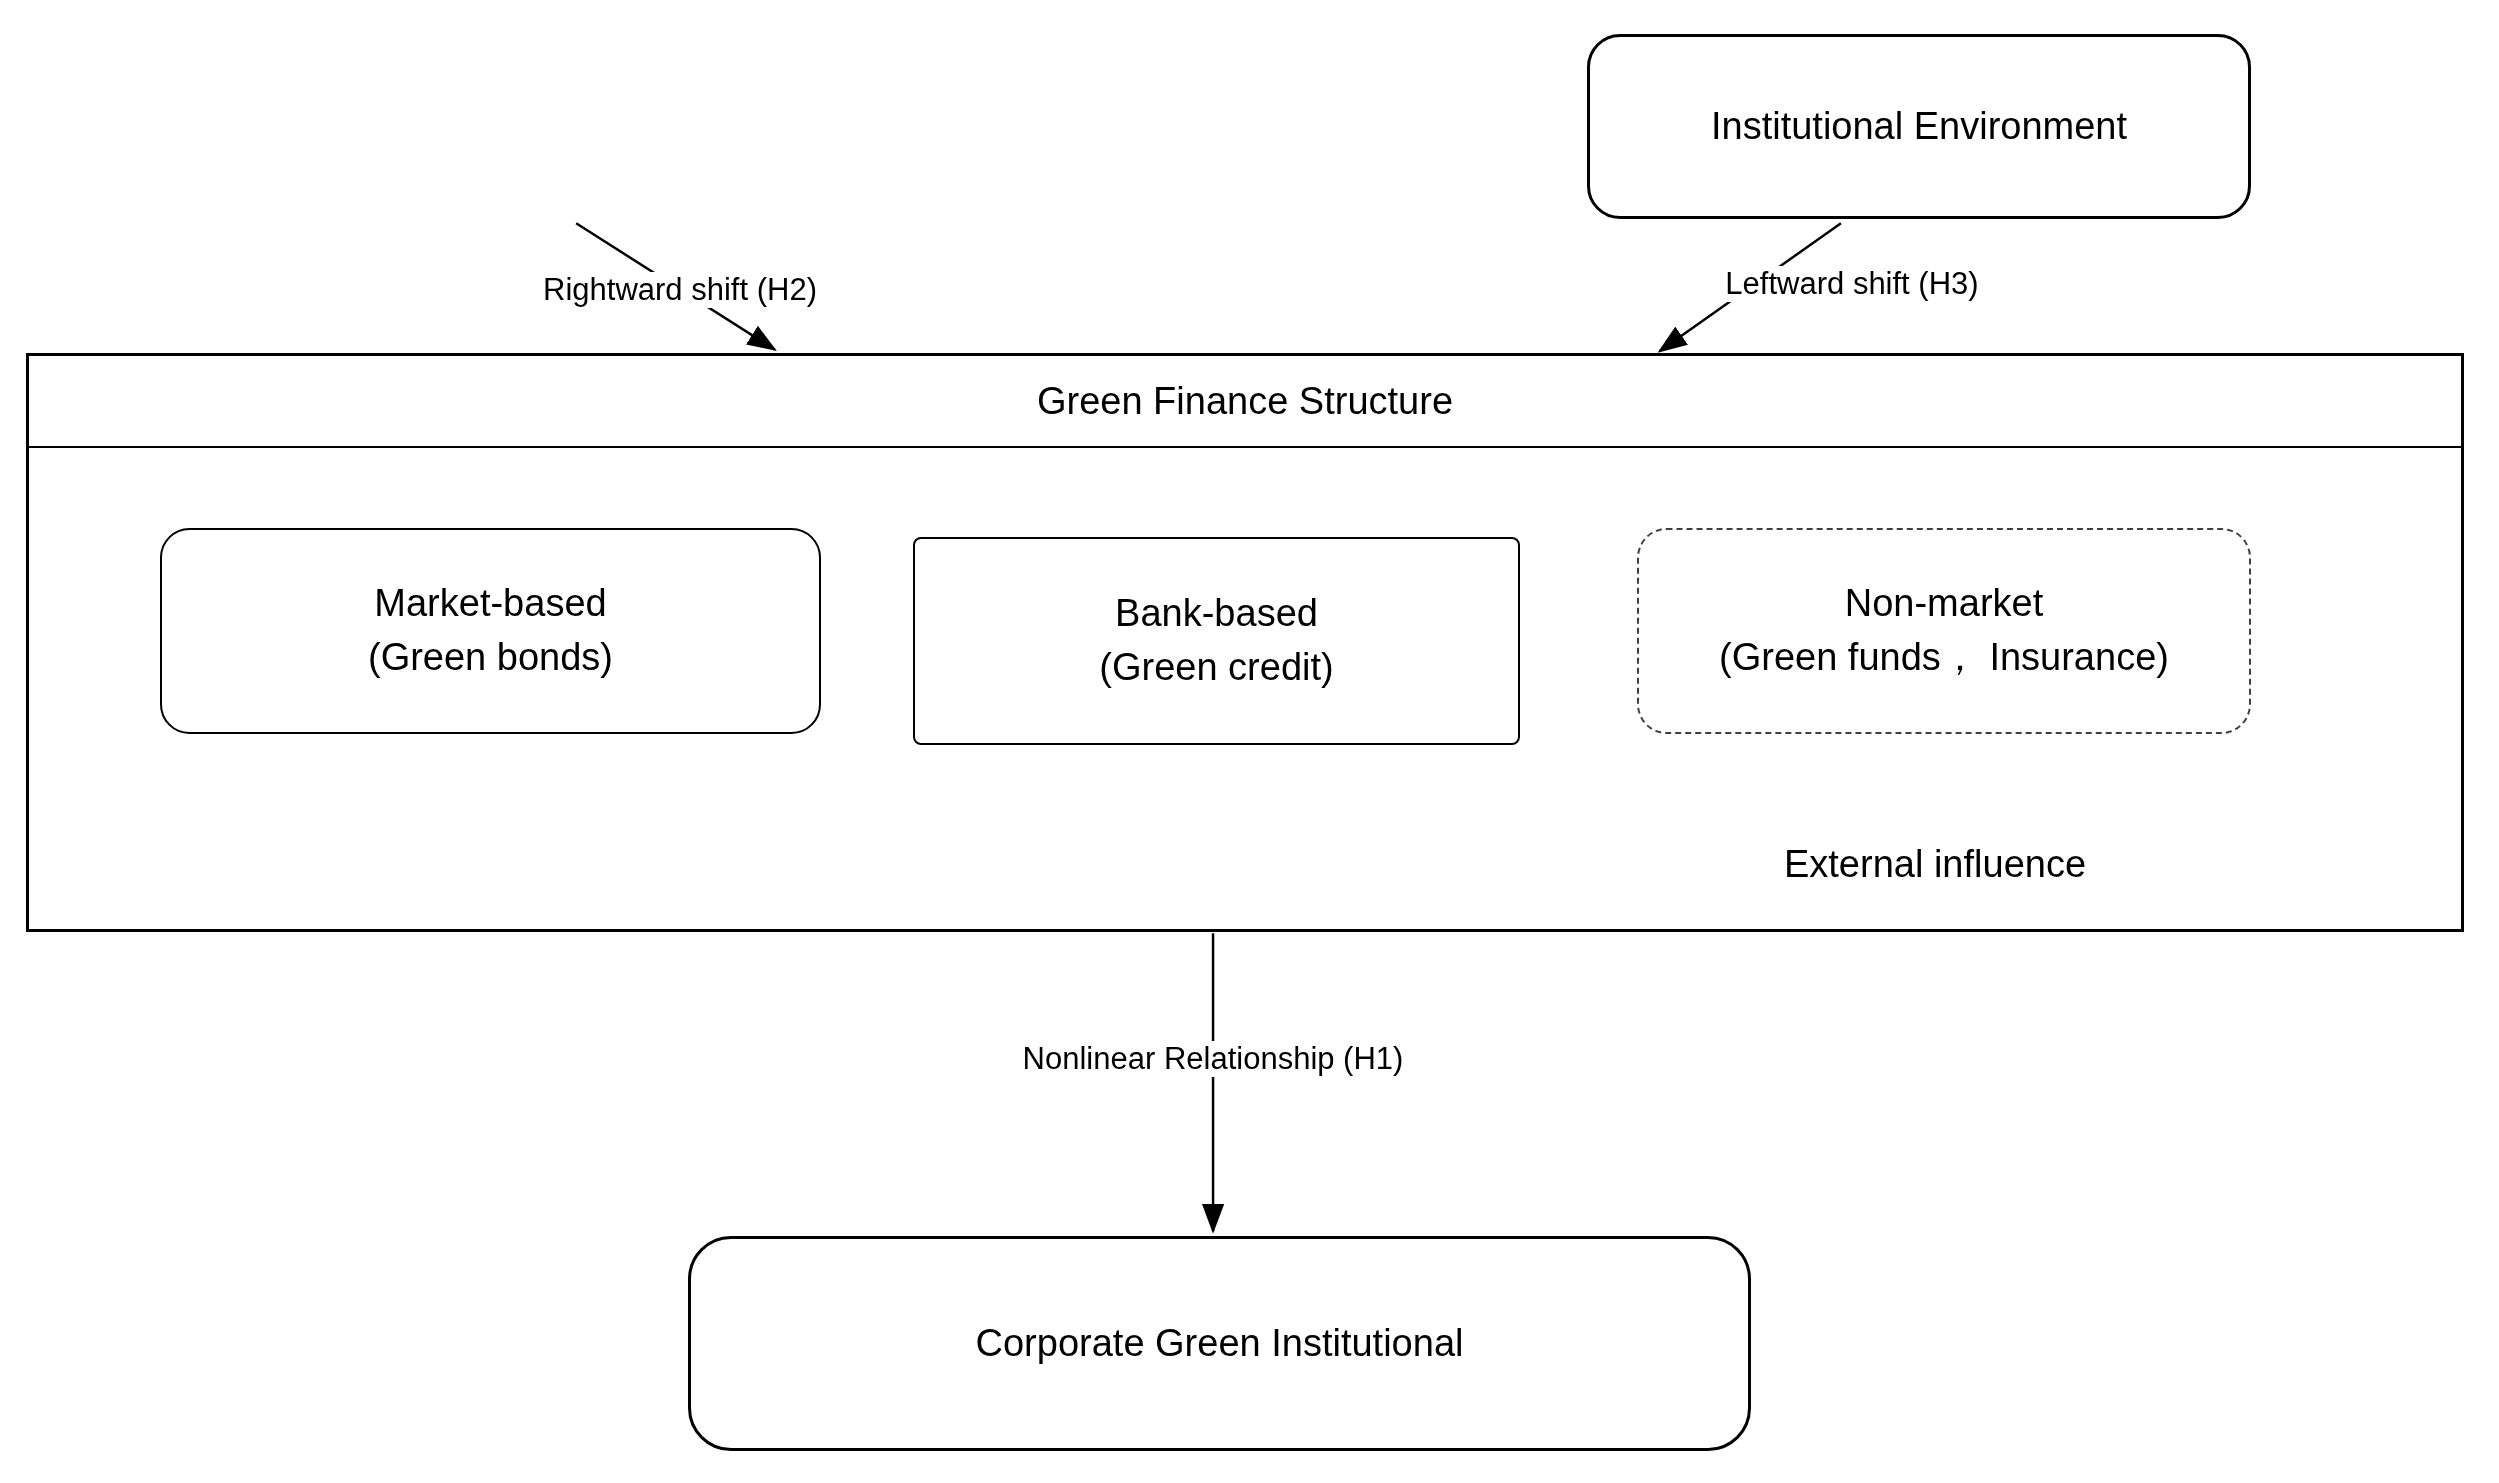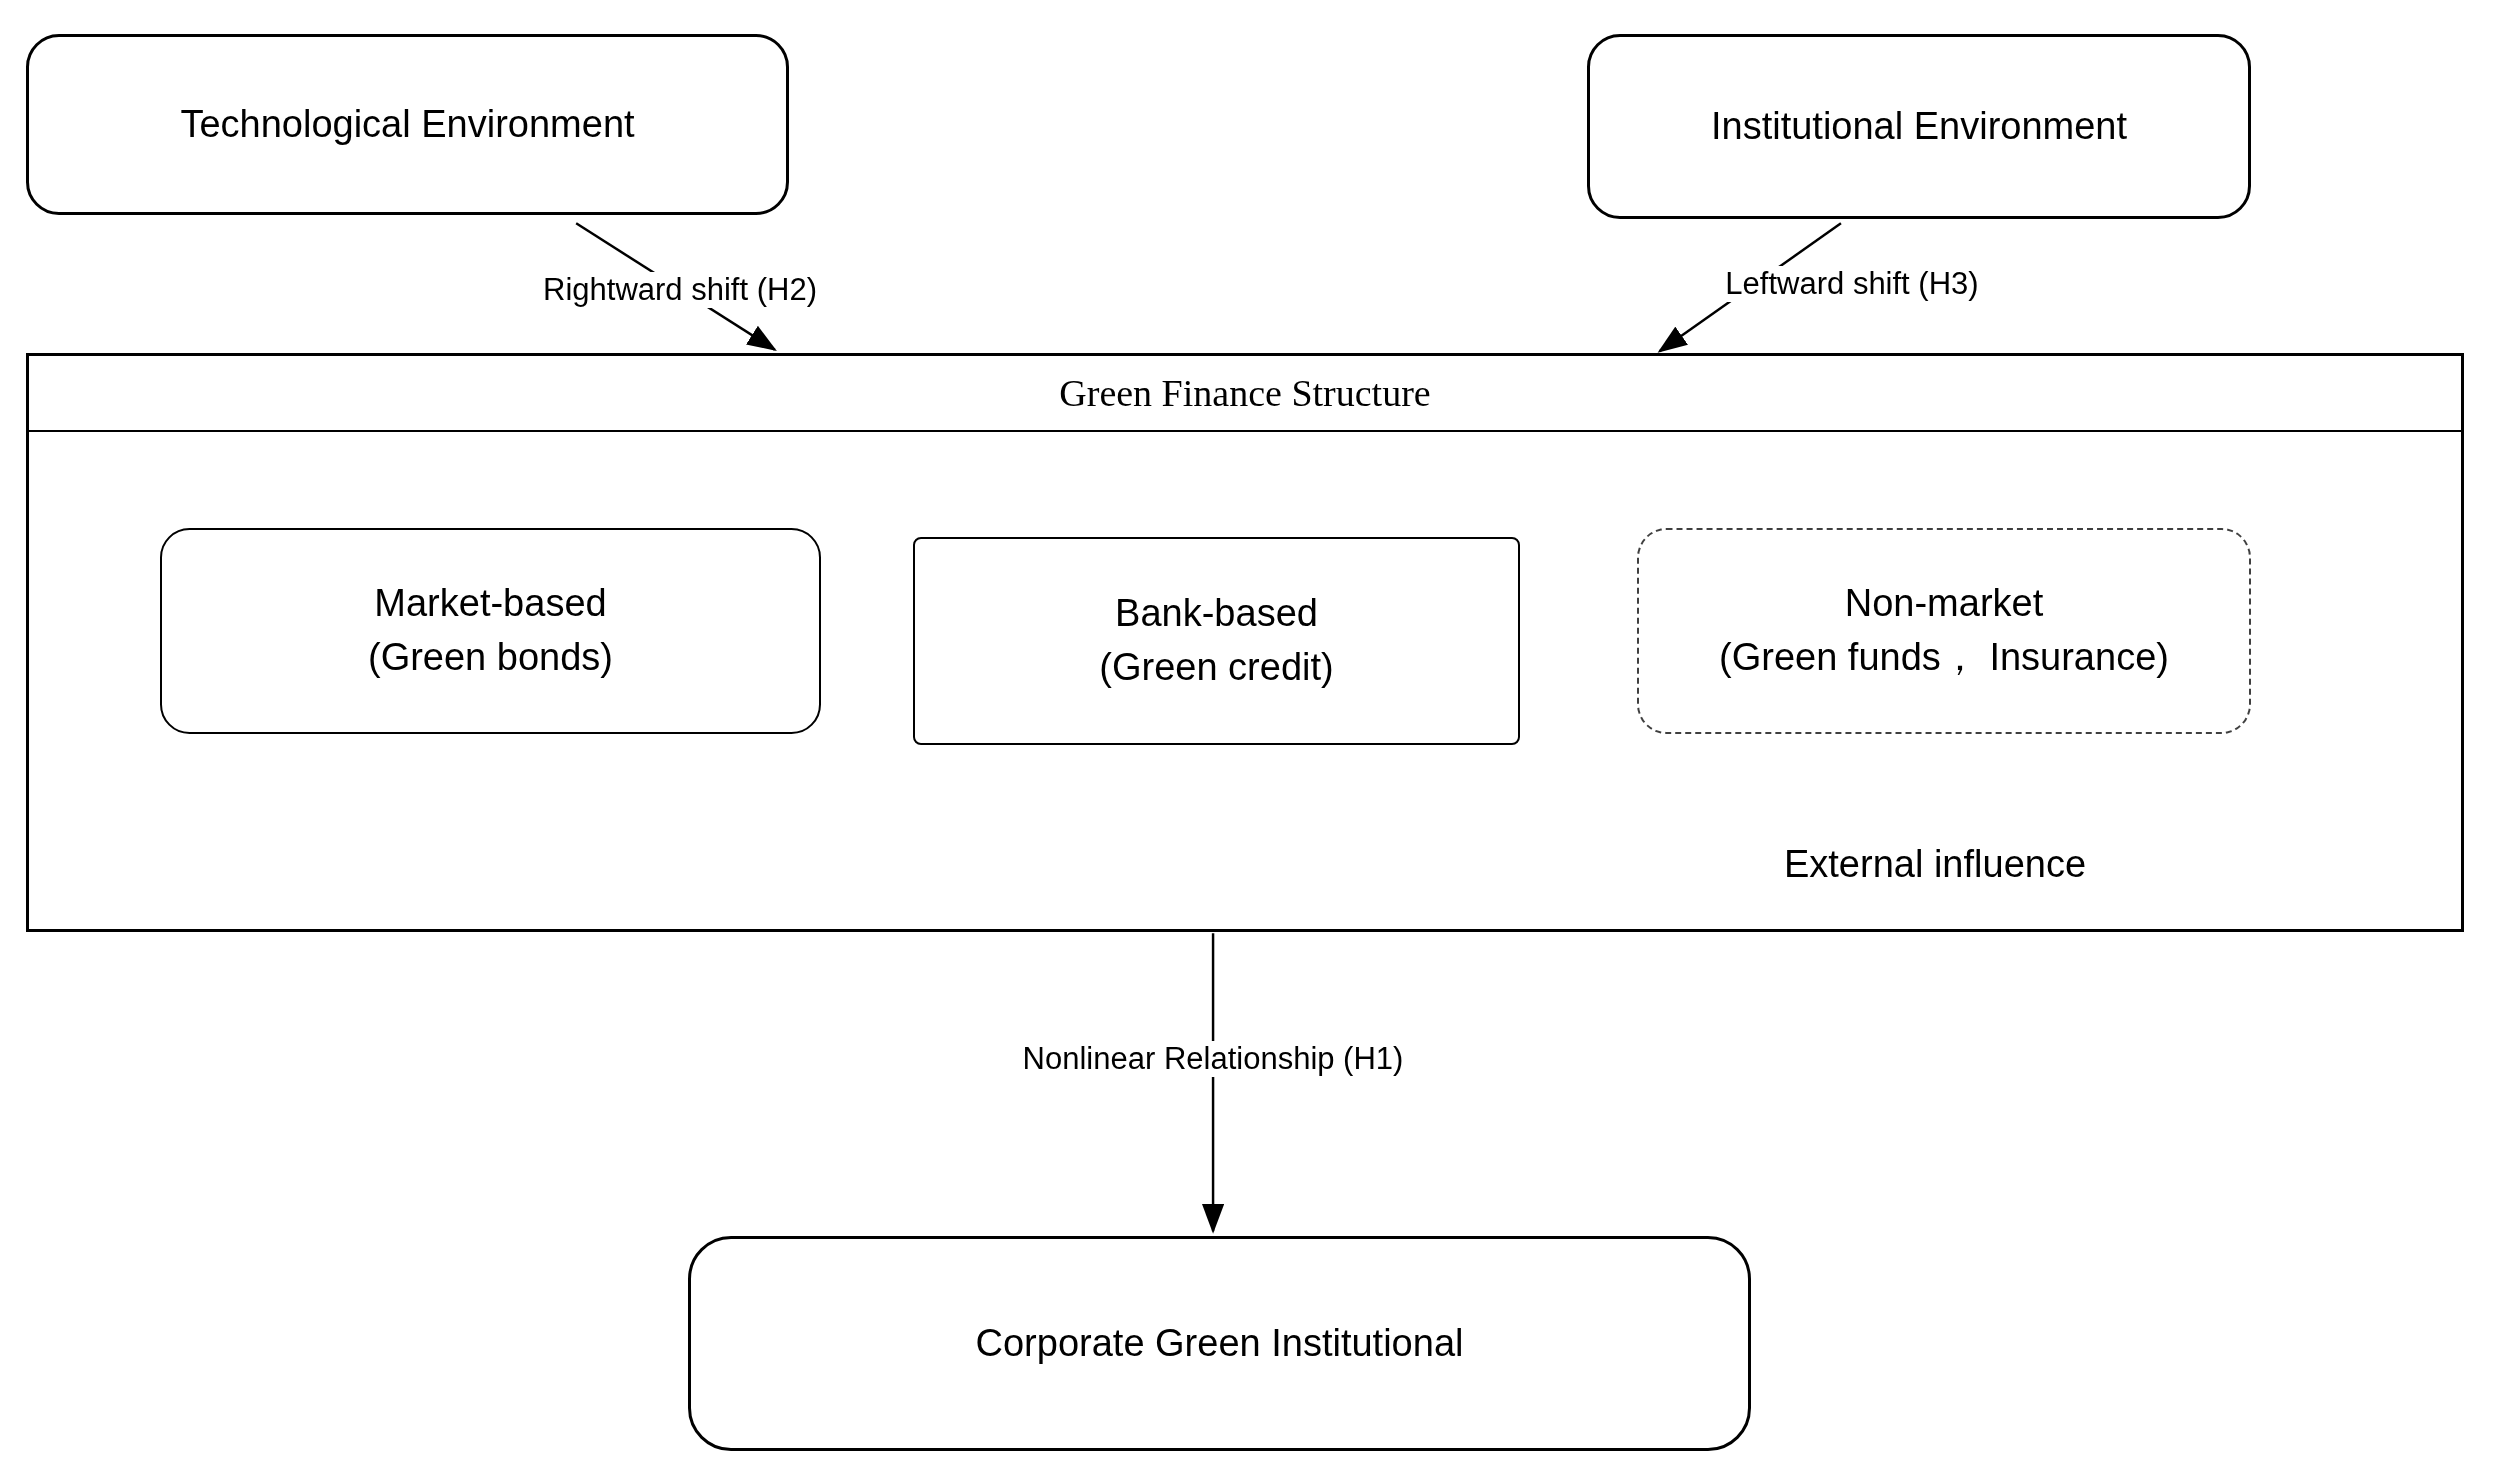--- a/index.html
+++ b/index.html
@@ -51,27 +51,26 @@
     left: 26px;
     top: 353px;
     width: 2438px;
     height: 579px;
     border: 3.3px solid #000000;
     background: #ffffff;
   }
   #gfs-header {
     box-sizing: border-box;
     width: 100%;
-    height: 76px;
+    height: 92px;
     border-bottom: 2.5px solid #000000;
     display: flex;
     align-items: center;
     justify-content: center;
     font-size: 38px;
-    font-family: Liberation Serif, serif;
   }
   #market-box    { left: 160px;  top: 528px; width: 661px; height: 206px; }
   #bank-box      { left: 913px; top: 537px; width: 607px; height: 208px; border-radius: 8px; }
   #nonmarket-box { left: 1637px; top: 528px; width: 614px; height: 206px; }
 
   .free-label {
     position: absolute;
     transform: translate(-50%, -50%);
     white-space: nowrap;
     background: #ffffff;
@@ -99,23 +98,20 @@
       <marker id="ah" viewBox="0 0 12 9" refX="11" refY="4.5" markerWidth="12" markerHeight="9" orient="auto" markerUnits="strokeWidth">
         <path d="M0,0 L12,4.5 L0,9 Z" fill="#000000"></path>
       </marker>
     </defs>
     <line x1="702" y1="272" x2="944" y2="426" stroke="#000000" stroke-width="3" marker-end="url(#ah)"></line>
     <line x1="2243" y1="272" x2="2022" y2="428" stroke="#000000" stroke-width="3" marker-end="url(#ah)"></line>
     <line x1="2358" y1="897" x2="2358" y2="990" stroke="#000000" stroke-width="3" marker-end="url(#ah)"></line>
     <line x1="1478" y1="1137" x2="1478" y2="1500" stroke="#000000" stroke-width="3" marker-end="url(#ah)"></line>
   </svg>
 
-  <div class="node rounded-lg" id="tech-box">
-    <span>Technological Environment</span>
-  </div>
 
   <div class="node rounded-lg" id="inst-box">
     <span>Institutional Environment</span>
   </div>
 
   <div id="gfs-container">
     <div id="gfs-header">
       <span>Green Finance Structure</span>
     </div>
   </div>

